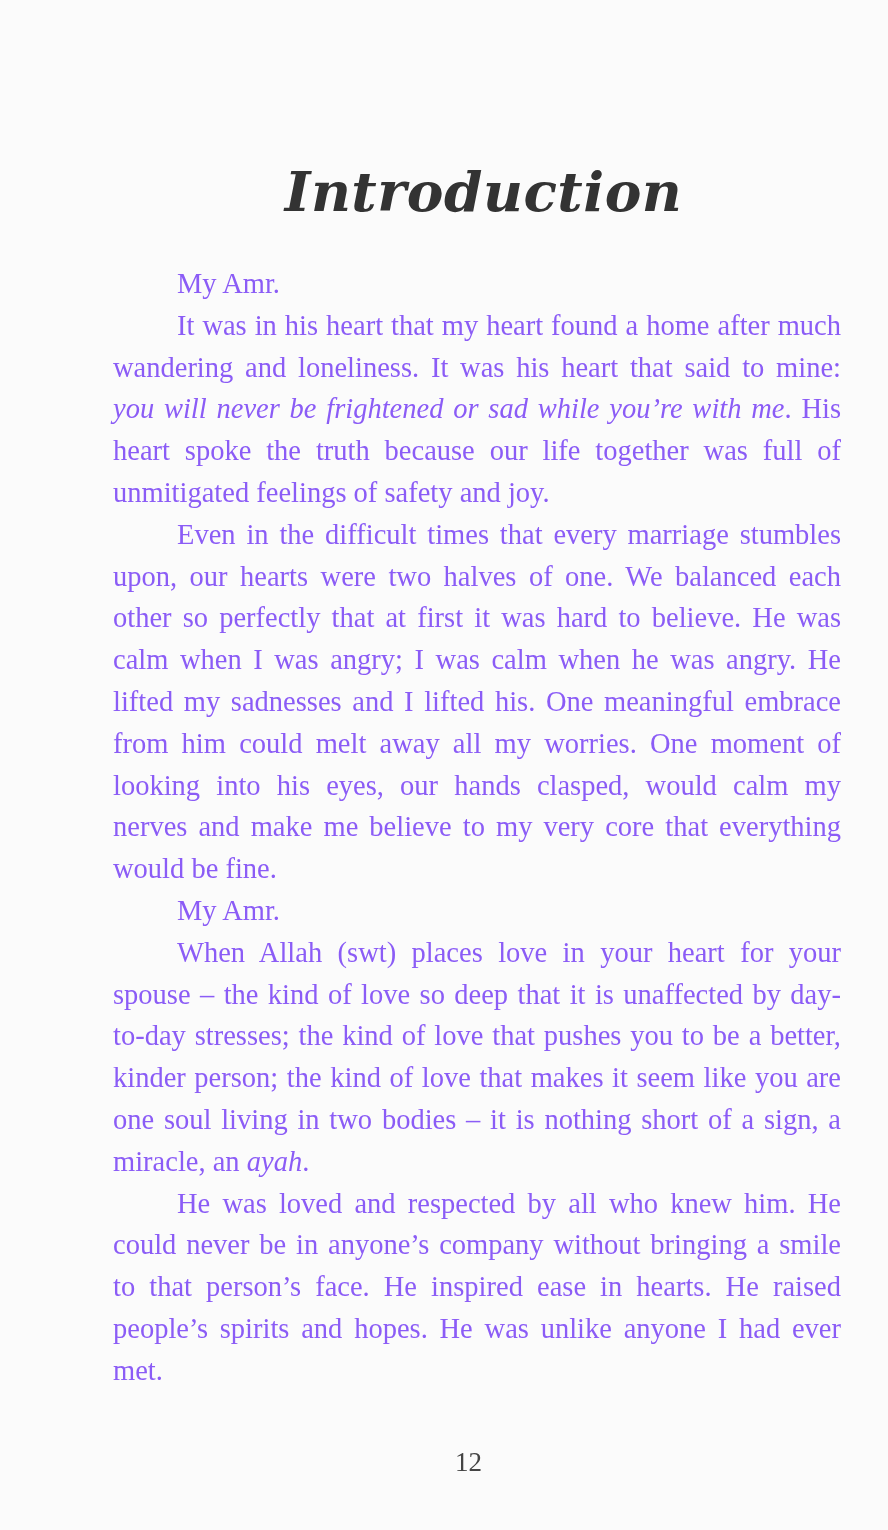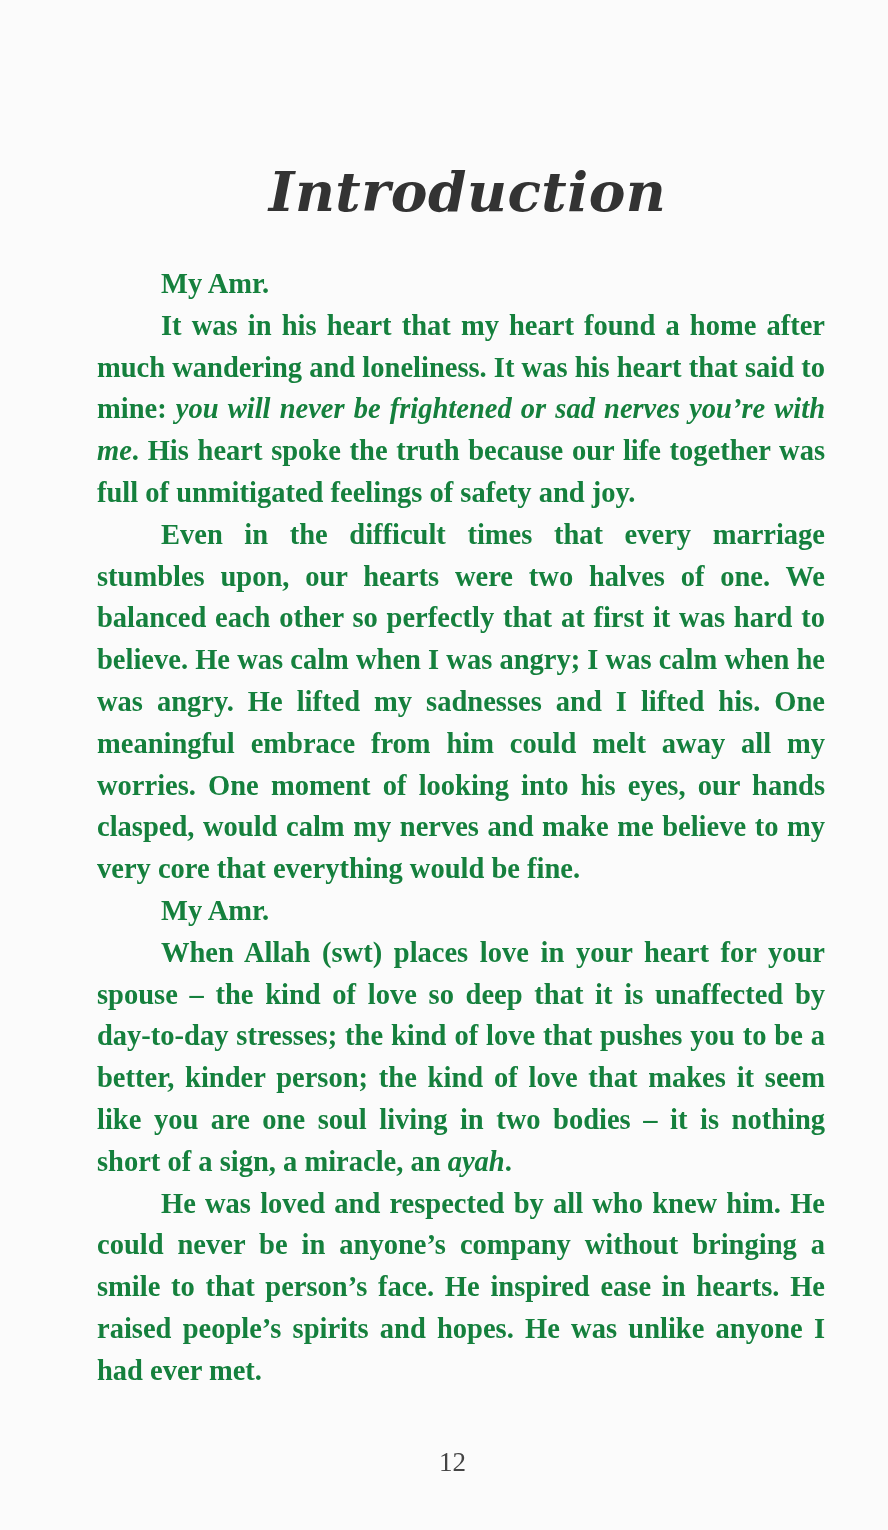--- a/index.html
+++ b/index.html
@@ -10,21 +10,21 @@
     body {
       width: 888px;
       height: 1530px;
       position: relative;
       overflow: hidden;
       color: #3a3a3a;
       font-family: "Liberation Serif", "DejaVu Serif", serif;
     }
     .page {
       position: absolute;
-      left: 0; top: 0;
+      left: 16px; top: 0;
       width: 700px; height: 1530px;
     }
     .title {
       position: absolute;
       left: 0;
       width: 935px;
       top: 120px;
       text-align: center;
       font-family: "DejaVu Serif", "Liberation Serif", serif;
       font-style: italic;
@@ -35,22 +35,21 @@
       letter-spacing: 0.5px;
     }
     .body {
       position: absolute;
       left: 97px;
       top: 263px;
       width: 728px;
       font-size: 28.5px;
       line-height: 41.8px;
       text-align: justify;
-      color: #15803d;
-      font-weight: bold;
+      color: #8b5cf6;
     }
     .p {
       margin: 0;
       text-indent: 64px;
     }
     .p.salute {
       text-align: left;
     }
     .it { font-style: italic; }
     .page-number {
@@ -65,21 +64,21 @@
     }
   </style>
 </head>
 <body>
 
 <div class="page">
   <h1 class="title">Introduction</h1>
 
   <div class="body">
     <p class="p salute">My Amr.</p>
-    <p class="p"><span>It was in his heart that my heart found a home after much wandering and loneliness. It was his heart that said to mine: </span><span class="it">you will never be frightened or sad nerves you’re with me</span><span>. His heart spoke the truth because our life together was full of unmitigated feelings of safety and joy.</span></p>
+    <p class="p"><span>It was in his heart that my heart found a home after much wandering and loneliness. It was his heart that said to mine: </span><span class="it">you will never be frightened or sad while you’re with me</span><span>. His heart spoke the truth because our life together was full of unmitigated feelings of safety and joy.</span></p>
     <p class="p">Even in the difficult times that every marriage stumbles upon, our hearts were two halves of one. We balanced each other so perfectly that at first it was hard to believe. He was calm when I was angry; I was calm when he was angry. He lifted my sadnesses and I lifted his. One meaningful embrace from him could melt away all my worries. One moment of looking into his eyes, our hands clasped, would calm my nerves and make me believe to my very core that everything would be fine.</p>
     <p class="p salute">My Amr.</p>
     <p class="p"><span>When Allah (swt) places love in your heart for your spouse – the kind of love so deep that it is unaffected by day-to-day stresses; the kind of love that pushes you to be a better, kinder person; the kind of love that makes it seem like you are one soul living in two bodies – it is nothing short of a sign, a miracle, an </span><span class="it">ayah</span><span>.</span></p>
     <p class="p">He was loved and respected by all who knew him. He could never be in anyone’s company without bringing a smile to that person’s face. He inspired ease in hearts. He raised people’s spirits and hopes. He was unlike anyone I had ever met.</p>
   </div>
 
   <div class="page-number">12</div>
 </div>
 
 </body></html>

